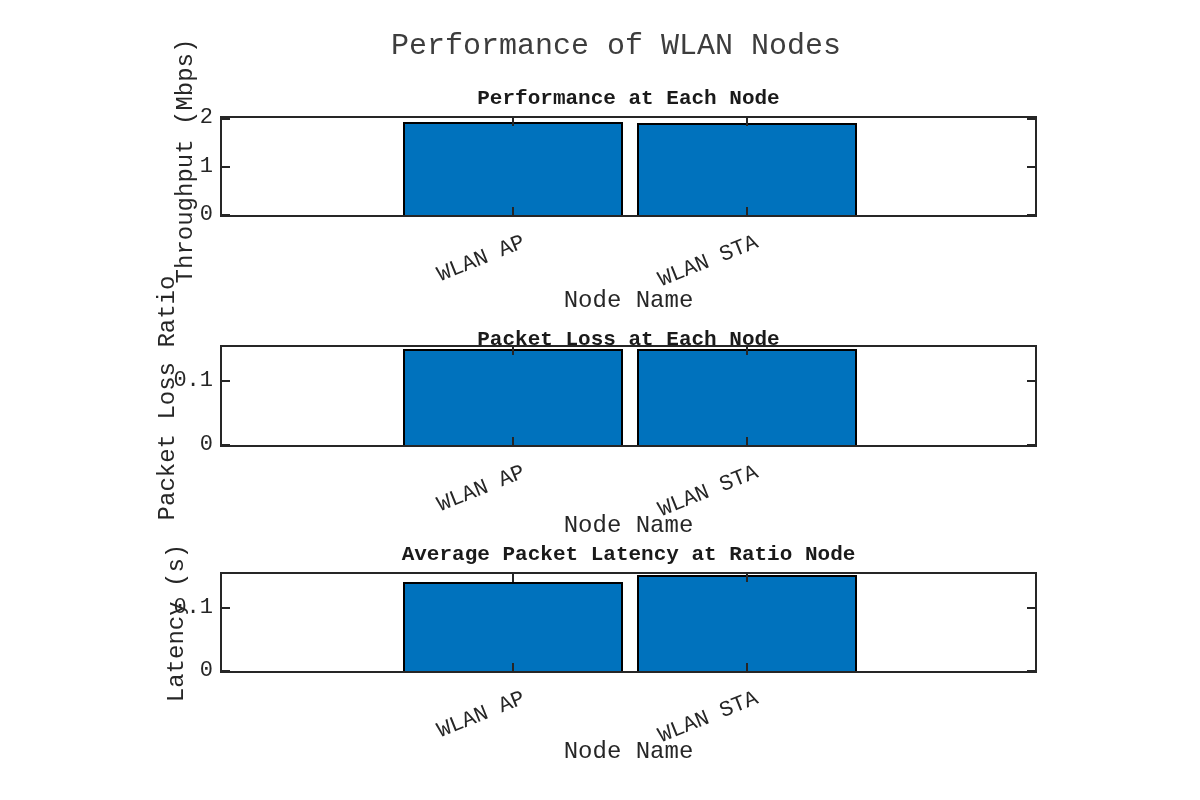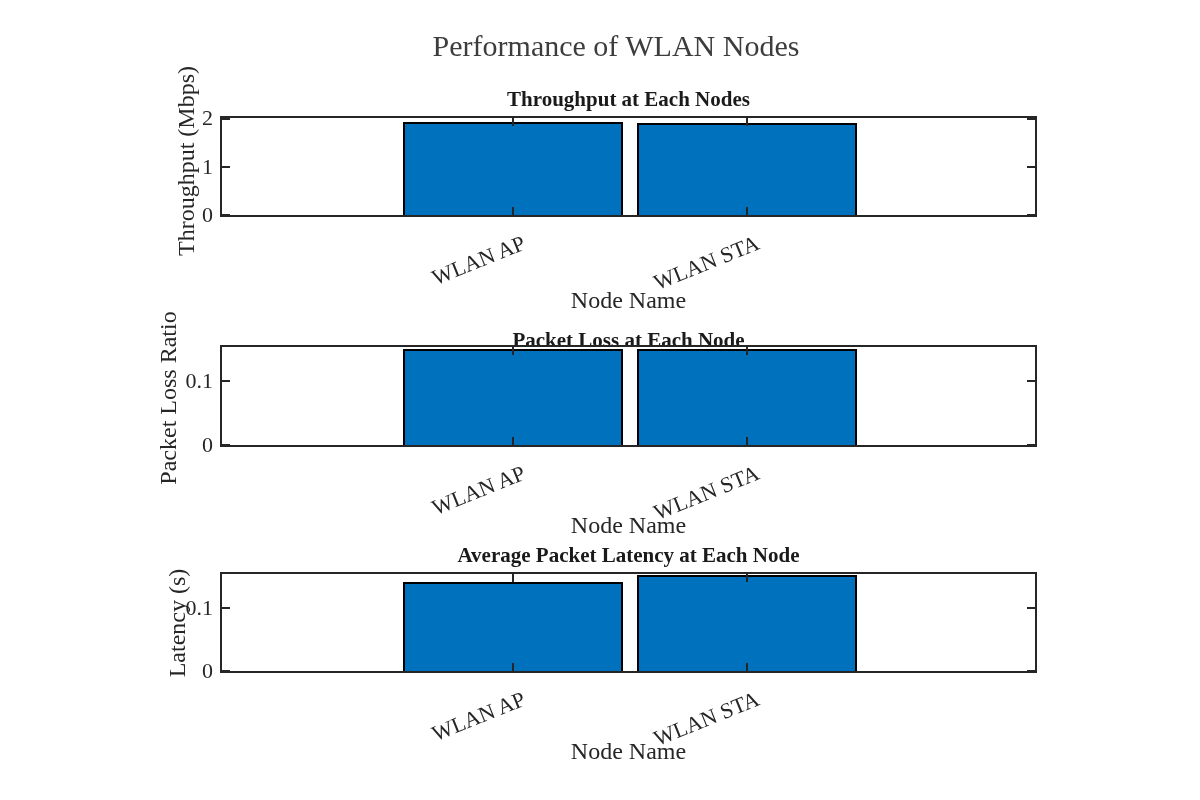--- a/index.html
+++ b/index.html
@@ -1,18 +1,18 @@
 <!DOCTYPE html>
 <html><head>
 <meta charset="utf-8">
 <style>
   html,body{margin:0;padding:0;background:#ffffff;}
   .figure{
     position:relative; width:1200px; height:800px; background:#ffffff;
-    font-family:Liberation Serif, serif; color:#262626; overflow:hidden;
+    font-family:Liberation Mono, monospace; color:#262626; overflow:hidden;
   }
   .fig-title{
     position:absolute; top:29px; left:16px; width:1200px;
     text-align:center; font-size:30px; font-weight:normal; color:#3d3d3d;
     white-space:nowrap;
   }
   .sp-title{
     position:absolute; left:220px; width:817px; text-align:center;
     font-size:21px; font-weight:bold; color:#1a1a1a; white-space:nowrap;
   }
@@ -52,21 +52,21 @@
     transform:rotate(-22deg); transform-origin:100% 0;
   }
 </style>
 </head>
 <body>
 
 <div class="figure">
   <div class="fig-title">Performance of WLAN Nodes</div>
 
   <div class="sp1">
-    <div class="sp-title">Throughput at Each Nodes</div>
+    <div class="sp-title">Performance at Each Node</div>
     <div class="ylabel">Throughput (Mbps)</div>
     <div class="plot-box">
         <div class="bar" style="left: 181px; width: 220px; height: 93px; background: rgb(0, 114, 189); border-color: rgb(0, 0, 0);"></div>
         <div class="bar" style="left: 415px; width: 220px; height: 92px; background: rgb(0, 114, 189); border-color: rgb(0, 0, 0);"></div>
         <div class="tick-x" style="left: 290px; top: 0px;"></div>
         <div class="tick-x" style="left: 290px; bottom: 0px;"></div>
         <div class="tick-x" style="left: 524px; top: 0px;"></div>
         <div class="tick-x" style="left: 524px; bottom: 0px;"></div>
         <div class="tick-y" style="top: 96px; left: 0px;"></div>
         <div class="tick-y" style="top: 96px; right: 0px;"></div>
@@ -90,21 +90,21 @@
         <div class="tick-x" style="left: 524px; bottom: 0px;"></div>
         <div class="tick-y" style="top: 97px; left: 0px;"></div>
         <div class="tick-y" style="top: 97px; right: 0px;"></div>
         <div class="tick-y" style="top: 33px; left: 0px;"></div>
         <div class="tick-y" style="top: 33px; right: 0px;"></div>
       </div>
     <div class="xlabel">Node Name</div>
   </div>
 
   <div class="sp3">
-    <div class="sp-title">Average Packet Latency at Each Node</div>
+    <div class="sp-title">Average Packet Latency at Ratio Node</div>
     <div class="ylabel">Latency (s)</div>
     <div class="plot-box">
         <div class="bar" style="left: 181px; width: 220px; height: 89px; background: rgb(0, 114, 189); border-color: rgb(0, 0, 0);"></div>
         <div class="bar" style="left: 415px; width: 220px; height: 96px; background: rgb(0, 114, 189); border-color: rgb(0, 0, 0);"></div>
         <div class="tick-x" style="left: 290px; top: 0px;"></div>
         <div class="tick-x" style="left: 290px; bottom: 0px;"></div>
         <div class="tick-x" style="left: 524px; top: 0px;"></div>
         <div class="tick-x" style="left: 524px; bottom: 0px;"></div>
         <div class="tick-y" style="top: 96px; left: 0px;"></div>
         <div class="tick-y" style="top: 96px; right: 0px;"></div>

